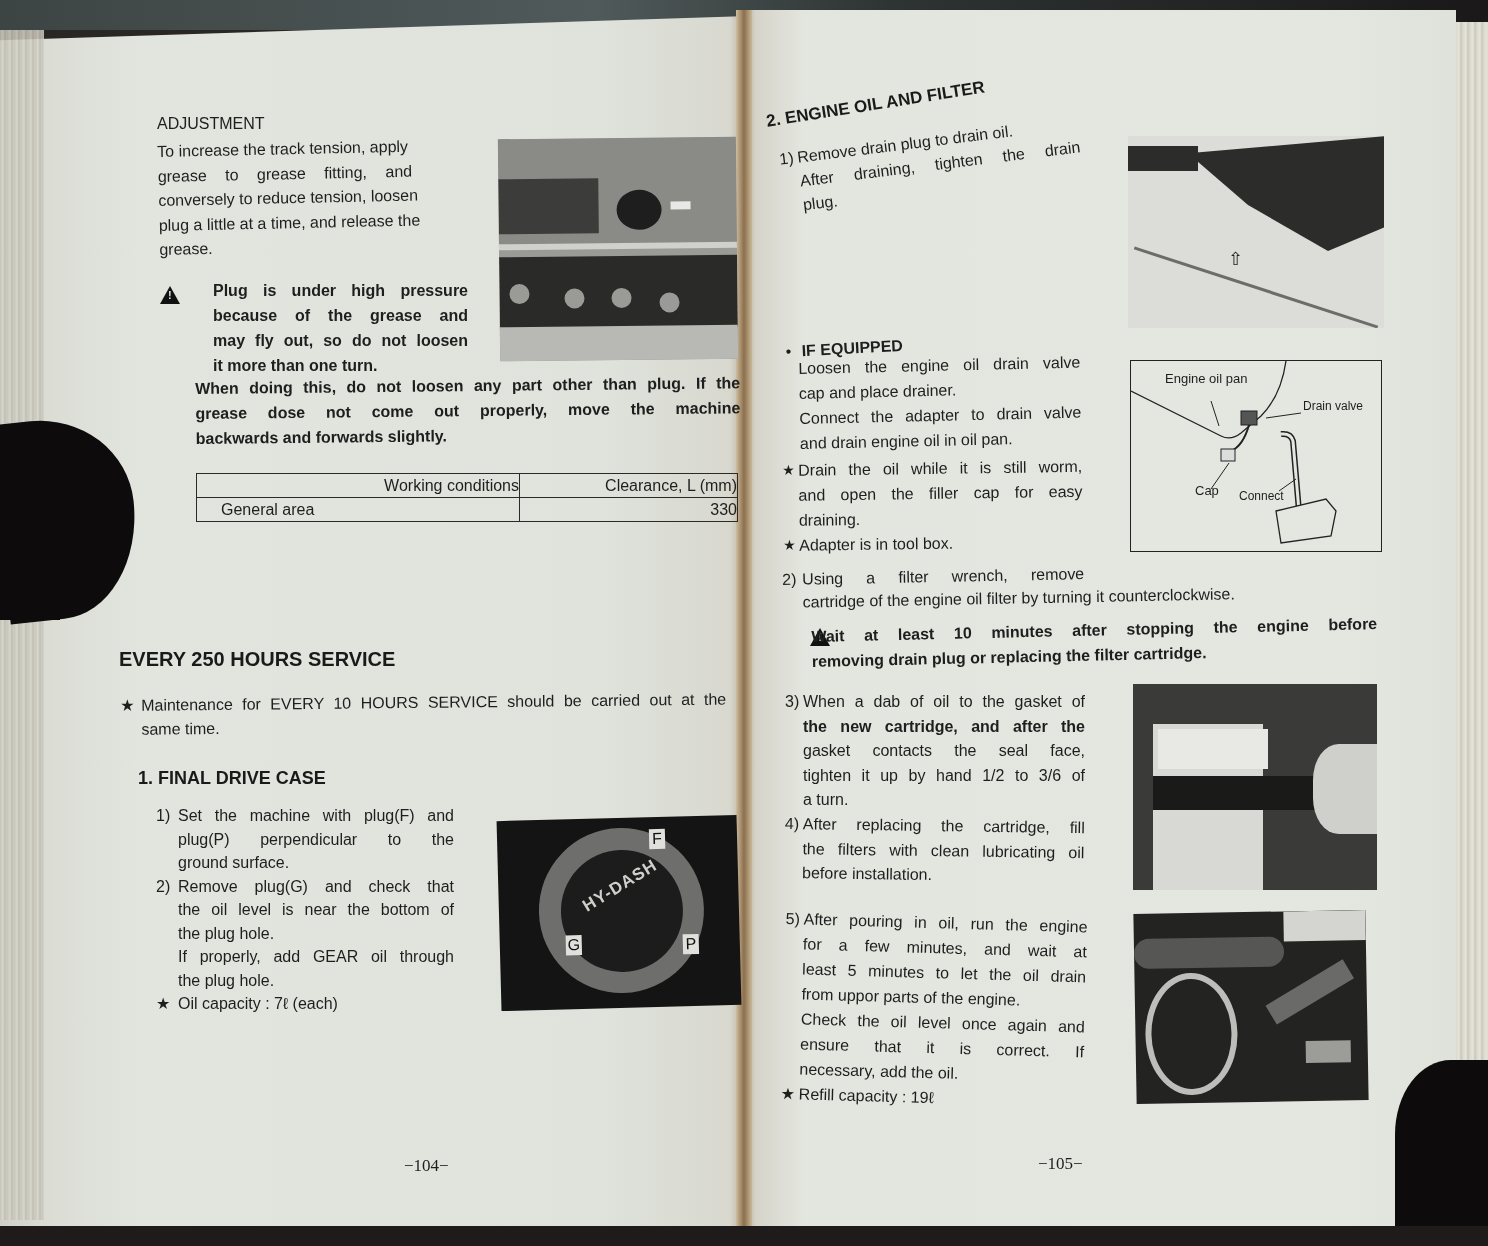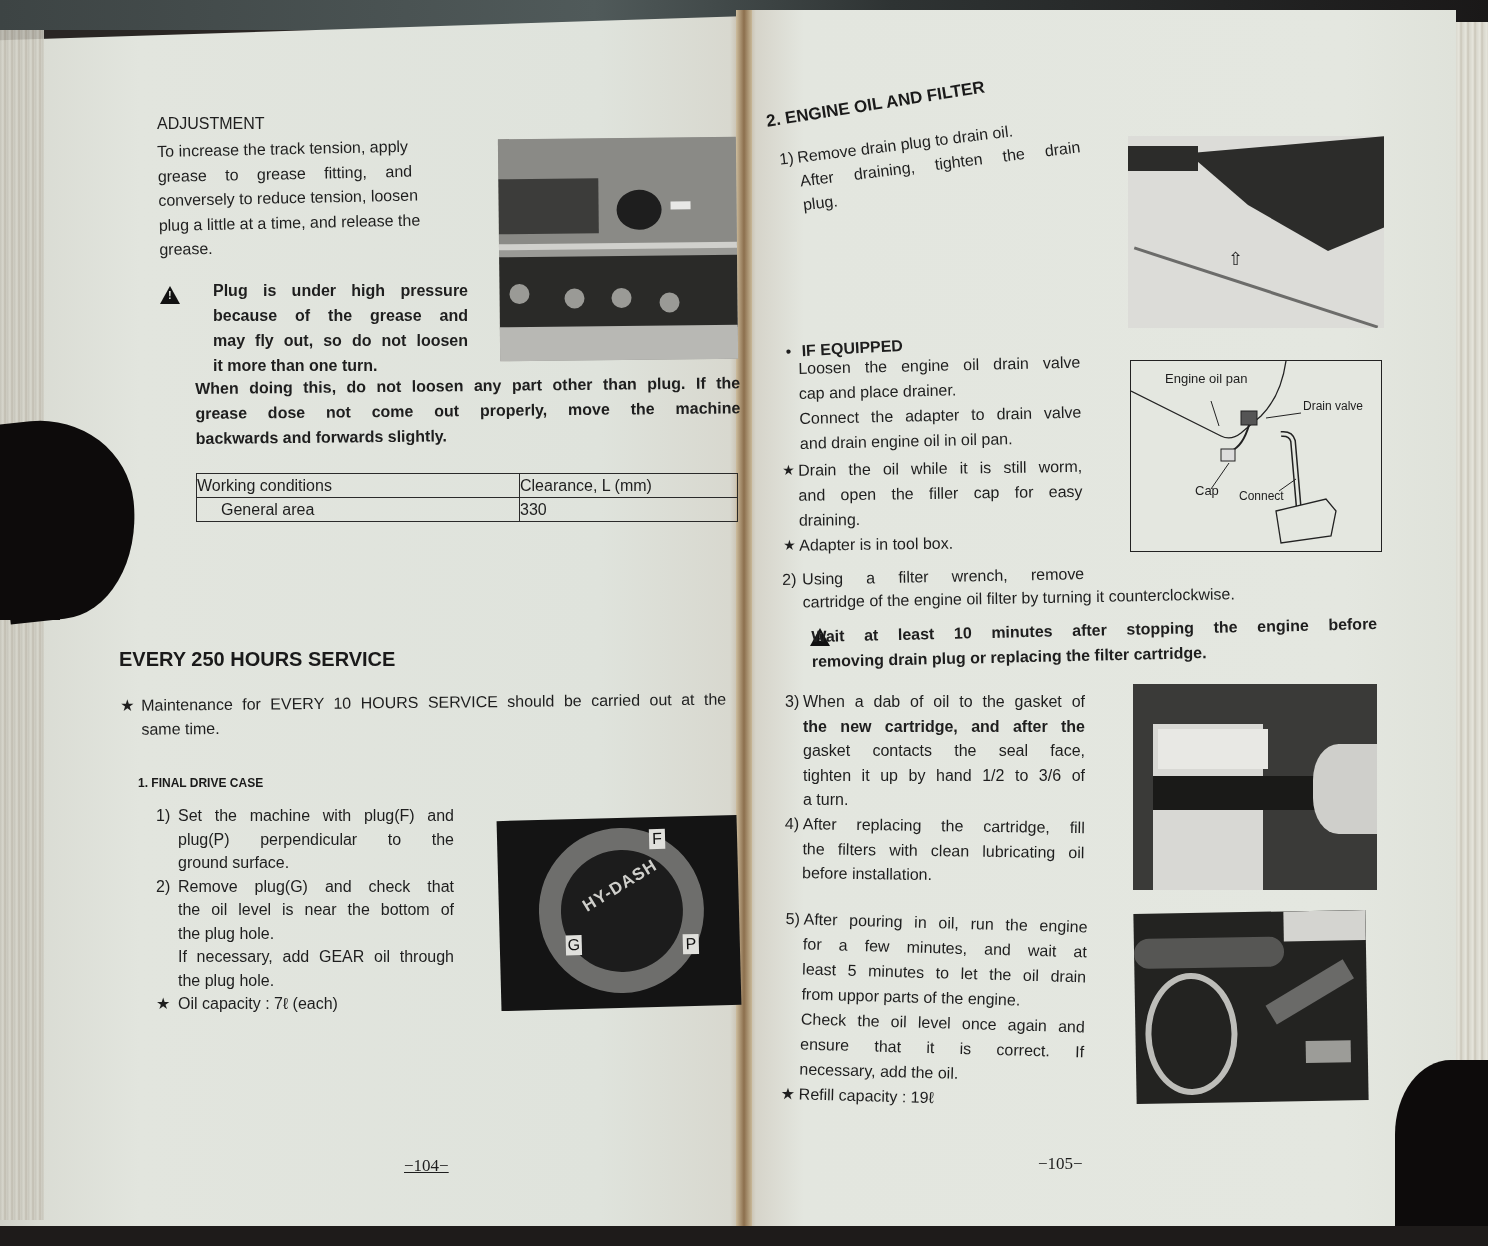--- a/index.html
+++ b/index.html
@@ -21,21 +21,21 @@
   .bold{font-weight:bold;}
   .justify{text-align:justify;text-align-last:left;}
 
   .photo{position:absolute;background:#3a3a3a;overflow:hidden;}
   .photo .lite{position:absolute;background:#c8c8c4;}
   .photo .mid{position:absolute;background:#808080;}
   .photo .dark{position:absolute;background:#141414;}
 
   table.clearance{position:absolute;left:196px;top:473px;width:542px;border-collapse:collapse;font-size:16px;}
   table.clearance td, table.clearance th{border:1px solid #2a2a2a;padding:0 0 0 24px;height:23px;font-weight:normal;text-align:left;color:#1e1e1e;}
-  table.clearance th, table.clearance td.num{text-align:left;padding:0;}
+  table.clearance th, table.clearance td.num{text-align:right;padding:0;}
   .warn-icon{display:inline-block;width:0;height:0;border-left:10px solid transparent;border-right:10px solid transparent;border-bottom:18px solid #111;position:relative;}
   .warn-icon::after{content:"!";position:absolute;left:-2px;top:3px;font-size:11px;color:#dfe3dc;font-weight:bold;}
 
   .diagram{position:absolute;left:1130px;top:360px;width:250px;height:190px;border:1.5px solid #222;background:#e4e7e0;}
   .diagram .lbl{position:absolute;font-size:13px;color:#1e1e1e;}
   .pagenum{position:absolute;font-family:"Liberation Serif",serif;font-size:17px;color:#1e1e1e;}
 </style>
 </head>
 <body>
 
@@ -105,54 +105,54 @@
 
 
 <div class="abs bold" style="left:119px;top:648px;font-size:20px;color:#1a1a1a;">EVERY 250 HOURS SERVICE</div>
 
 <div class="abs txt" style="left:120px;top:694px;width:620px;transform:rotate(-0.6deg);transform-origin:left top;">
   <span style="position:absolute;left:0;top:0;">★</span>
   <div style="padding-left:21px;word-spacing:5px;white-space:nowrap;">Maintenance for EVERY 10 HOURS SERVICE should be carried out at the</div>
   <div style="padding-left:21px;">same time.</div>
 </div>
 
-<div class="abs bold" style="left:138px;top:768px;font-size:12px;color:#1a1a1a;margin-top:8px;">1. FINAL DRIVE CASE</div>
+<div class="abs bold" style="left:138px;top:768px;font-size:18px;color:#1a1a1a;">1. FINAL DRIVE CASE</div>
 
 <div class="abs txt" style="left:156px;top:804px;width:298px;line-height:23.5px;">
   <div style="position:relative;padding-left:22px;">
     <span style="position:absolute;left:0;">1)</span>
     <div style="text-align:justify;text-align-last:justify;">Set the machine with plug(F) and</div>
     <div style="text-align:justify;text-align-last:justify;">plug(P) perpendicular to the</div>
     <div>ground surface.</div>
   </div>
   <div style="position:relative;padding-left:22px;">
     <span style="position:absolute;left:0;">2)</span>
     <div style="text-align:justify;text-align-last:justify;">Remove plug(G) and check that</div>
     <div style="text-align:justify;text-align-last:justify;">the oil level is near the bottom of</div>
     <div>the plug hole.</div>
-    <div style="text-align:justify;text-align-last:justify;">If necessary, add GEAR oil through</div>
+    <div style="text-align:justify;text-align-last:justify;">If properly, add GEAR oil through</div>
     <div>the plug hole.</div>
   </div>
   <div style="position:relative;padding-left:22px;">
     <span style="position:absolute;left:0;">★</span>
     <div>Oil capacity : 7ℓ (each)</div>
   </div>
 </div>
 
 
 <div class="photo" style="left:499px;top:818px;width:240px;height:190px;background:#141414;transform:rotate(-1.5deg);">
   <div class="mid" style="left:40px;top:10px;width:165px;height:165px;border-radius:50%;background:#6e6e6c;"></div>
   <div class="dark" style="left:62px;top:32px;width:122px;height:122px;border-radius:50%;background:#1c1c1c;"></div>
   <div class="abs" style="left:80px;top:58px;font-size:17px;font-weight:bold;color:#cfcfcb;transform:rotate(-30deg);letter-spacing:1px;">HY-DASH</div>
   <div class="abs" style="left:152px;top:12px;width:16px;height:20px;background:#e0e0dc;color:#111;font-size:16px;text-align:center;line-height:20px;">F</div>
   <div class="abs" style="left:66px;top:116px;width:16px;height:20px;background:#e0e0dc;color:#111;font-size:16px;text-align:center;line-height:20px;">G</div>
   <div class="abs" style="left:183px;top:118px;width:16px;height:20px;background:#e0e0dc;color:#111;font-size:16px;text-align:center;line-height:20px;">P</div>
 </div>
 
-<div class="pagenum" style="left:404px;top:1156px;text-decoration:underline;">−104−</div>
+<div class="pagenum" style="left:404px;top:1156px;">−104−</div>
 
 
 <div class="abs bold" style="left:765px;top:112px;font-size:17px;color:#1a1a1a;transform:rotate(-9deg);transform-origin:left top;white-space:nowrap;">2. ENGINE OIL AND FILTER</div>
 
 <div class="abs txt" style="left:778px;top:148px;width:300px;line-height:24px;transform:rotate(-7deg);transform-origin:left top;">
   <span style="position:absolute;left:0;">1)</span>
   <div style="padding-left:18px;">Remove drain plug to drain oil.</div>
   <div style="padding-left:18px;text-align:justify;text-align-last:justify;">After draining, tighten the drain</div>
   <div style="padding-left:18px;">plug.</div>
 </div>

